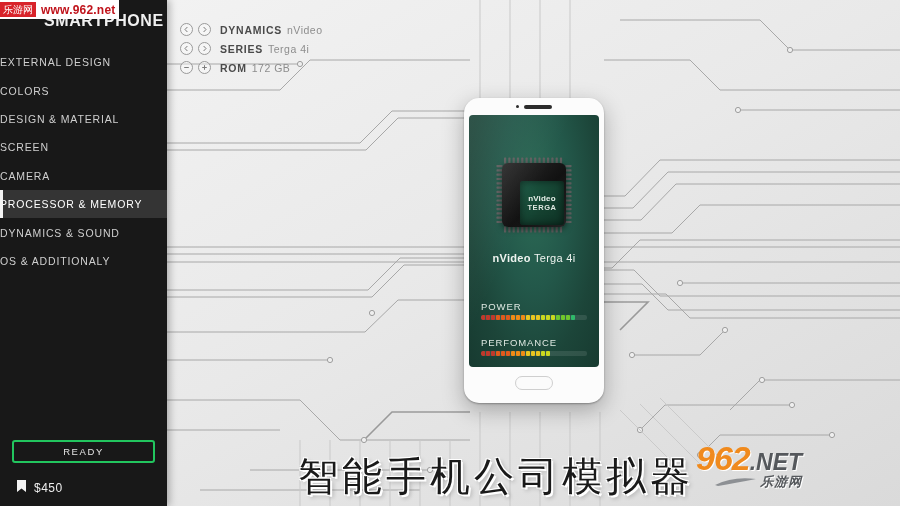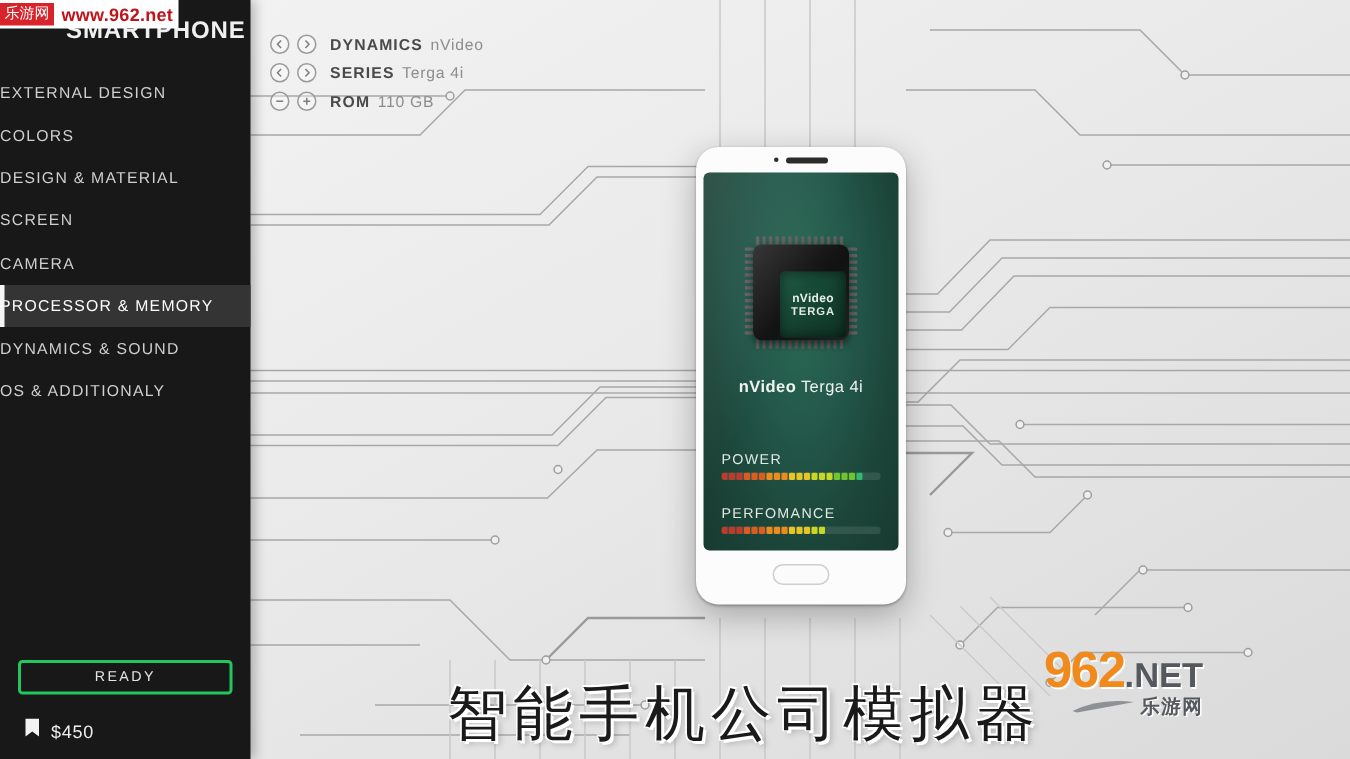--- a/index.html
+++ b/index.html
@@ -136,21 +136,21 @@
 
   #wm-bottom {
     position:absolute; left:298px; bottom:8px; z-index:60;
     display:flex; align-items:flex-end;
   }
   .cn-title {
     font-family:"DejaVu Sans", sans-serif; font-size:40px; font-weight:400;
     color:#1a1a1a; letter-spacing:4px; line-height:44px;
     text-shadow: 2px 2px 0 #fff, -1px -1px 0 #fff, 1px -1px 0 #fff, -1px 1px 0 #fff, 3px 3px 4px rgba(0,0,0,.25);
   }
-  .logo962 { display:flex; flex-direction:column; align-items:flex-start; margin-left:2px; margin-bottom:18px; }
+  .logo962 { display:flex; flex-direction:column; align-items:flex-start; margin-left:2px; margin-bottom:7px;font-style:italic; }
   .logo-r1 { display:flex; align-items:baseline; }
   .l-962 { font-size:34px; font-weight:700; color:#f08a1d; letter-spacing:-1px; line-height:34px;
            text-shadow:1px 1px 0 #fff; }
   .l-net { font-size:23px; font-weight:700; color:#55585c; line-height:23px; text-shadow:1px 1px 0 #fff; }
   .logo-r2 { display:flex; align-items:center; gap:3px; margin-top:-2px; align-self:flex-end; }
   .l-cn { font-size:13px; color:#55585c; font-weight:700; letter-spacing:1px;
           font-family:"DejaVu Sans", sans-serif; text-shadow:1px 1px 0 #fff; }
 </style>
 </head>
 <body>
@@ -335,21 +335,21 @@
               <path d="M1.2 3.5 H5.8" stroke="#7d7d7d" stroke-width="1"></path>
             </svg>
           </div>
           <div class="ctrl">
             <svg width="7" height="7" viewBox="0 0 7 7">
               <path d="M1.2 3.5 H5.8 M3.5 1.2 V5.8" stroke="#7d7d7d" stroke-width="1"></path>
             </svg>
           </div>
         </div>
         <span class="spec-label">ROM</span>
-        <span class="spec-value">110 GB</span>
+        <span class="spec-value">172 GB</span>
       </div>
     </div>
 
   <div id="phone">
     <div class="ph-top">
       <div class="ph-cam"></div>
       <div class="ph-spk"></div>
     </div>
 
     <div class="ph-screen">

